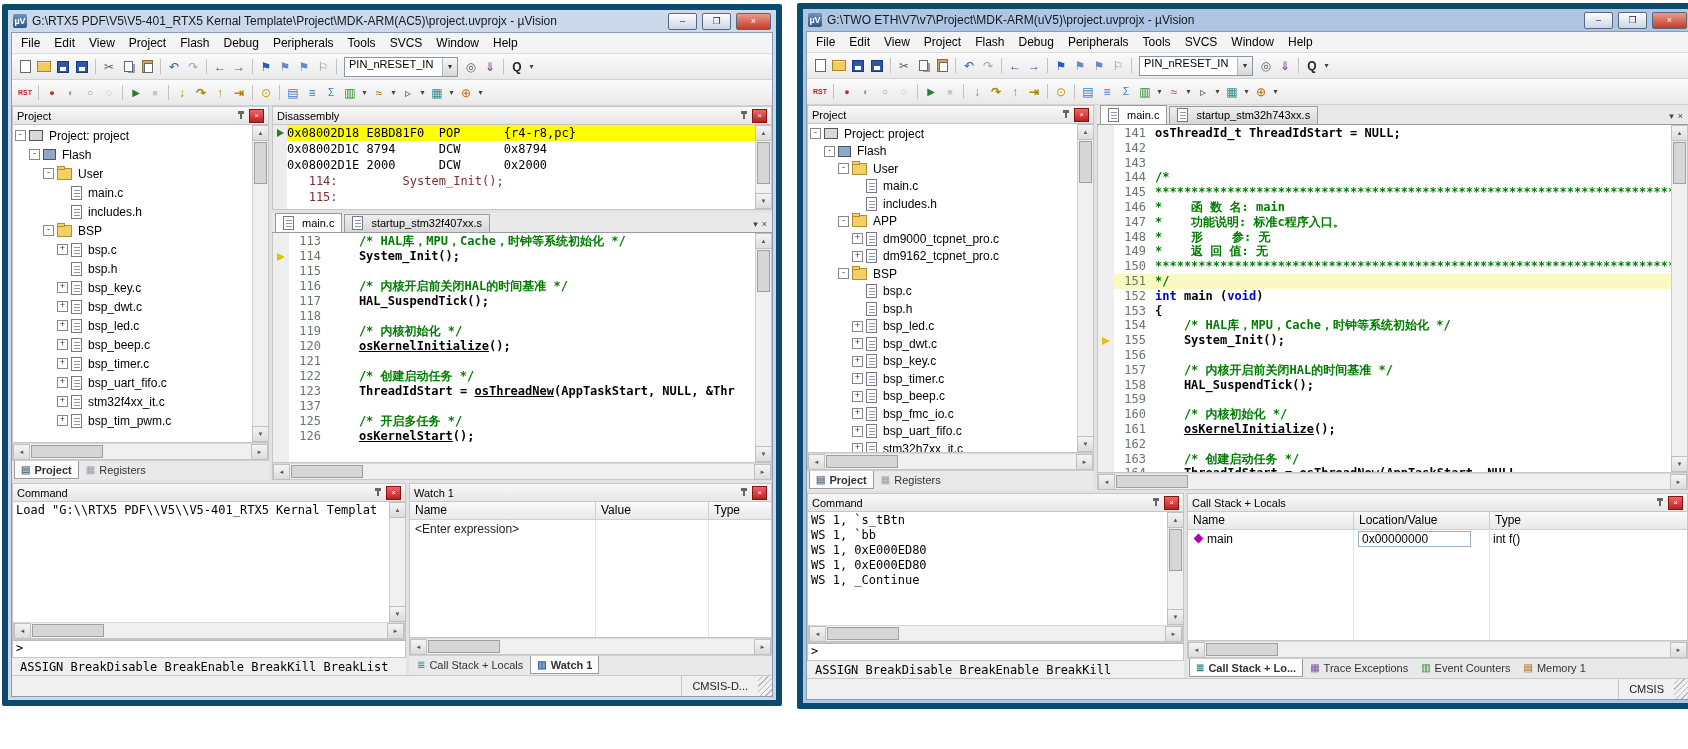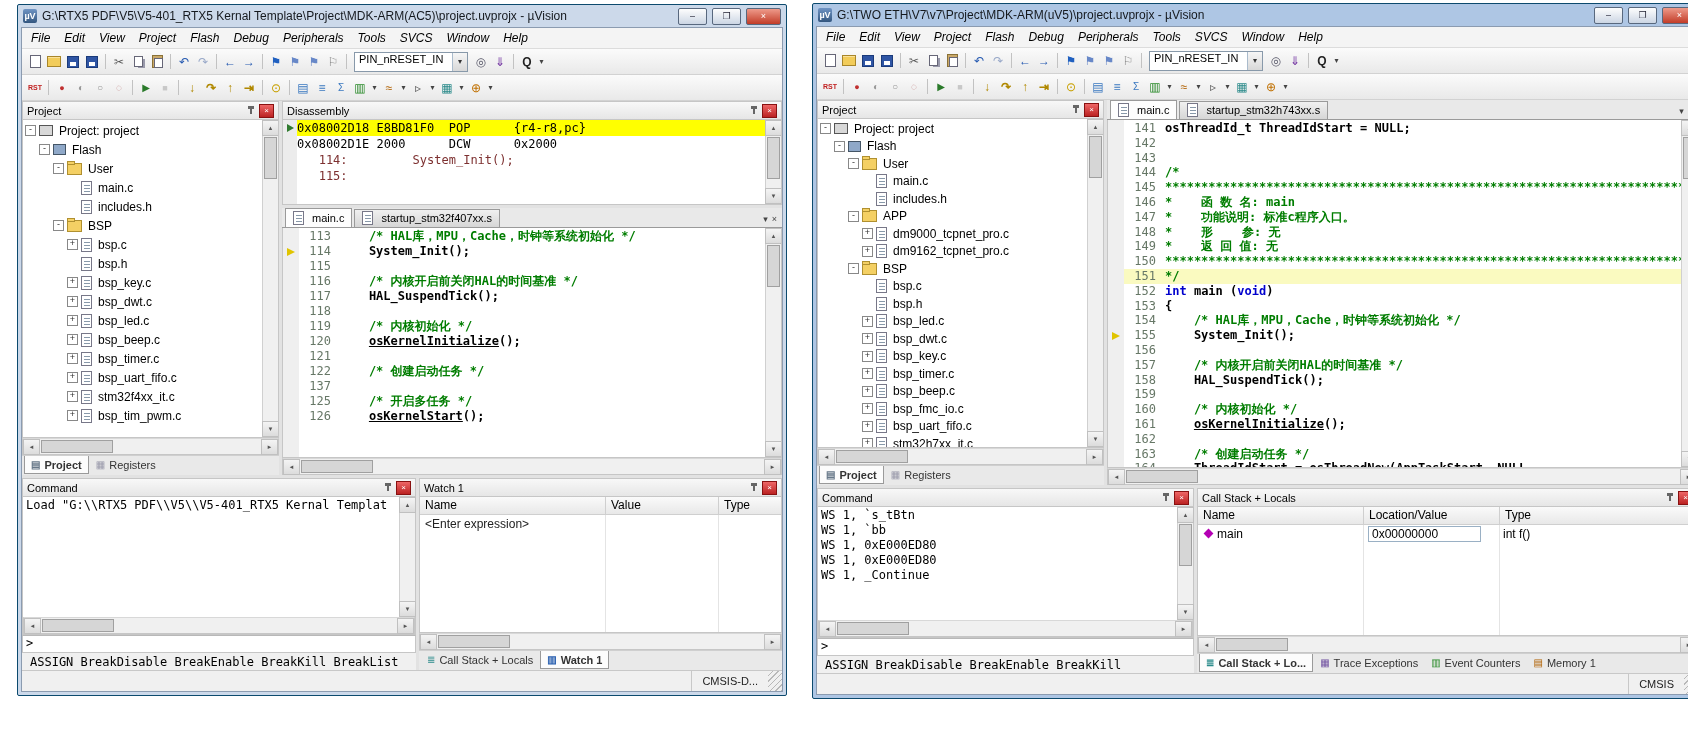--- a/index.html
+++ b/index.html
@@ -1,32 +1,32 @@
 <!DOCTYPE html>
 <html><head>
 <meta charset="utf-8">
 <style>
   html,body{margin:0;padding:0;}
   body{width:1688px;height:749px;position:relative;background:#ffffff;
        font-family:"Liberation Sans",sans-serif;font-size:12px;color:#000;overflow:hidden;}
-  .window{position:absolute;display:flex;flex-direction:column;border:1px solid #0c4a6e;border-radius:2px;margin-left:15px;}
+  .window{position:absolute;display:flex;flex-direction:column;border:6px solid #0c4a6e;border-radius:2px;}
   .w-left{left:2px;top:4px;width:768px;height:690px;background:#ccd9ea;}
   .w-right{left:797px;top:3px;width:889px;height:694px;background:#aec6e4;}
   
   .titlebar{height:22px;display:flex;align-items:center;gap:5px;padding:0 5px;flex:none;}
   .app-icon{width:14px;height:14px;background:linear-gradient(#6f94c4,#33567f);color:#fff;font-size:9px;font-weight:bold;
             display:flex;align-items:center;justify-content:center;border-radius:2px;flex:none;}
   .title-text{flex:1;white-space:nowrap;overflow:hidden;font-size:12px;color:#15191e;}
   .wbtn{width:27px;height:15px;border:1px solid #58687e;border-radius:2px;background:linear-gradient(#fdfdfd,#ccd6e4);
         display:flex;align-items:center;justify-content:center;font-size:9px;color:#223;flex:none;}
   .wbtn.close{background:linear-gradient(#ee9a8a,#c23c28);color:#fff;width:33px;}
   
   .winbody{flex:1;display:flex;flex-direction:column;margin:0 3px 3px;border:1px solid #8b9bb0;background:#f0f0f0;min-height:0;}
   .menubar{height:20px;background:#f4f4f4;border-bottom:1px solid #dcdcdc;display:flex;align-items:center;padding-left:2px;flex:none;}
-  .menu-item{padding:0 7px;cursor:default;font-style:italic;}
+  .menu-item{padding:0 7px;cursor:default;}
   .toolbar{height:25px;background:linear-gradient(#fbfbfb,#e9e9e9);border-bottom:1px solid #d2d2d2;
            display:flex;align-items:center;padding:0 4px;flex:none;}
   .tb-group{display:inline-flex;align-items:center;gap:1px;}
   .tbi{width:18px;height:17px;display:inline-flex;align-items:center;justify-content:center;font-size:12px;flex:none;position:relative;}
   .tbi-dd{width:9px;font-size:8px;color:#444;}
   .tbsep{width:1px;height:15px;background:#c2c2c2;margin:0 3px;flex:none;}
   .i-page::before{content:"";width:9px;height:11px;background:#fff;border:1px solid #667;display:block;}
   .i-folder::before{content:"";width:12px;height:9px;background:#f2cc5a;border:1px solid #a8862a;box-shadow:inset 0 1px #fae19a;display:block;}
   .i-floppy::before{content:"";width:10px;height:10px;background:#2f55a4;border:1px solid #1a3a7a;display:block;}
   .i-floppy::after{content:"";position:absolute;left:6px;bottom:4px;width:6px;height:4px;background:#fff;}
@@ -396,20 +396,24 @@
         </div>
         <div class="disasm-body">
           <div class="dis-lines">
 
           <div class="dis-line hl">
               <span class="dis-margin"><span class="dis-arrow show"></span></span>
               <span class="dis-text dis-asm">0x08002D18 E8BD81F0  POP      {r4-r8,pc}</span>
             </div>
               <div class="dis-line">
               <span class="dis-margin"><span class="dis-arrow"></span></span>
+              <span class="dis-text dis-asm">0x08002D1C 8794      DCW      0x8794</span>
+            </div>
+              <div class="dis-line">
+              <span class="dis-margin"><span class="dis-arrow"></span></span>
               <span class="dis-text dis-asm">0x08002D1E 2000      DCW      0x2000</span>
             </div>
               <div class="dis-line">
               <span class="dis-margin"><span class="dis-arrow"></span></span>
               <span class="dis-text dis-src">   114:         System_Init(); </span>
             </div>
               <div class="dis-line">
               <span class="dis-margin"><span class="dis-arrow"></span></span>
               <span class="dis-text dis-src">   115: </span>
             </div>
@@ -504,20 +508,27 @@
                 </span>
               <span class="ed-num">121</span>
               <span class="ed-code"><span></span></span>
             </div>
               <div class="ed-line">
               <span class="ed-margin">
                   <span class="cur-arrow"></span>
                 </span>
               <span class="ed-num">122</span>
               <span class="ed-code"><span><span class="seg cmt">    /* 创建启动任务 */</span></span></span>
+            </div>
+              <div class="ed-line">
+              <span class="ed-margin">
+                  <span class="cur-arrow"></span>
+                </span>
+              <span class="ed-num">123</span>
+              <span class="ed-code"><span><span class="seg pln">    ThreadIdStart = </span><span class="seg fn">osThreadNew</span><span class="seg pln">(AppTaskStart, NULL, &amp;Thr</span></span></span>
             </div>
               <div class="ed-line">
               <span class="ed-margin">
                   <span class="cur-arrow"></span>
                 </span>
               <span class="ed-num">137</span>
               <span class="ed-code"><span></span></span>
             </div>
               <div class="ed-line">
               <span class="ed-margin">

